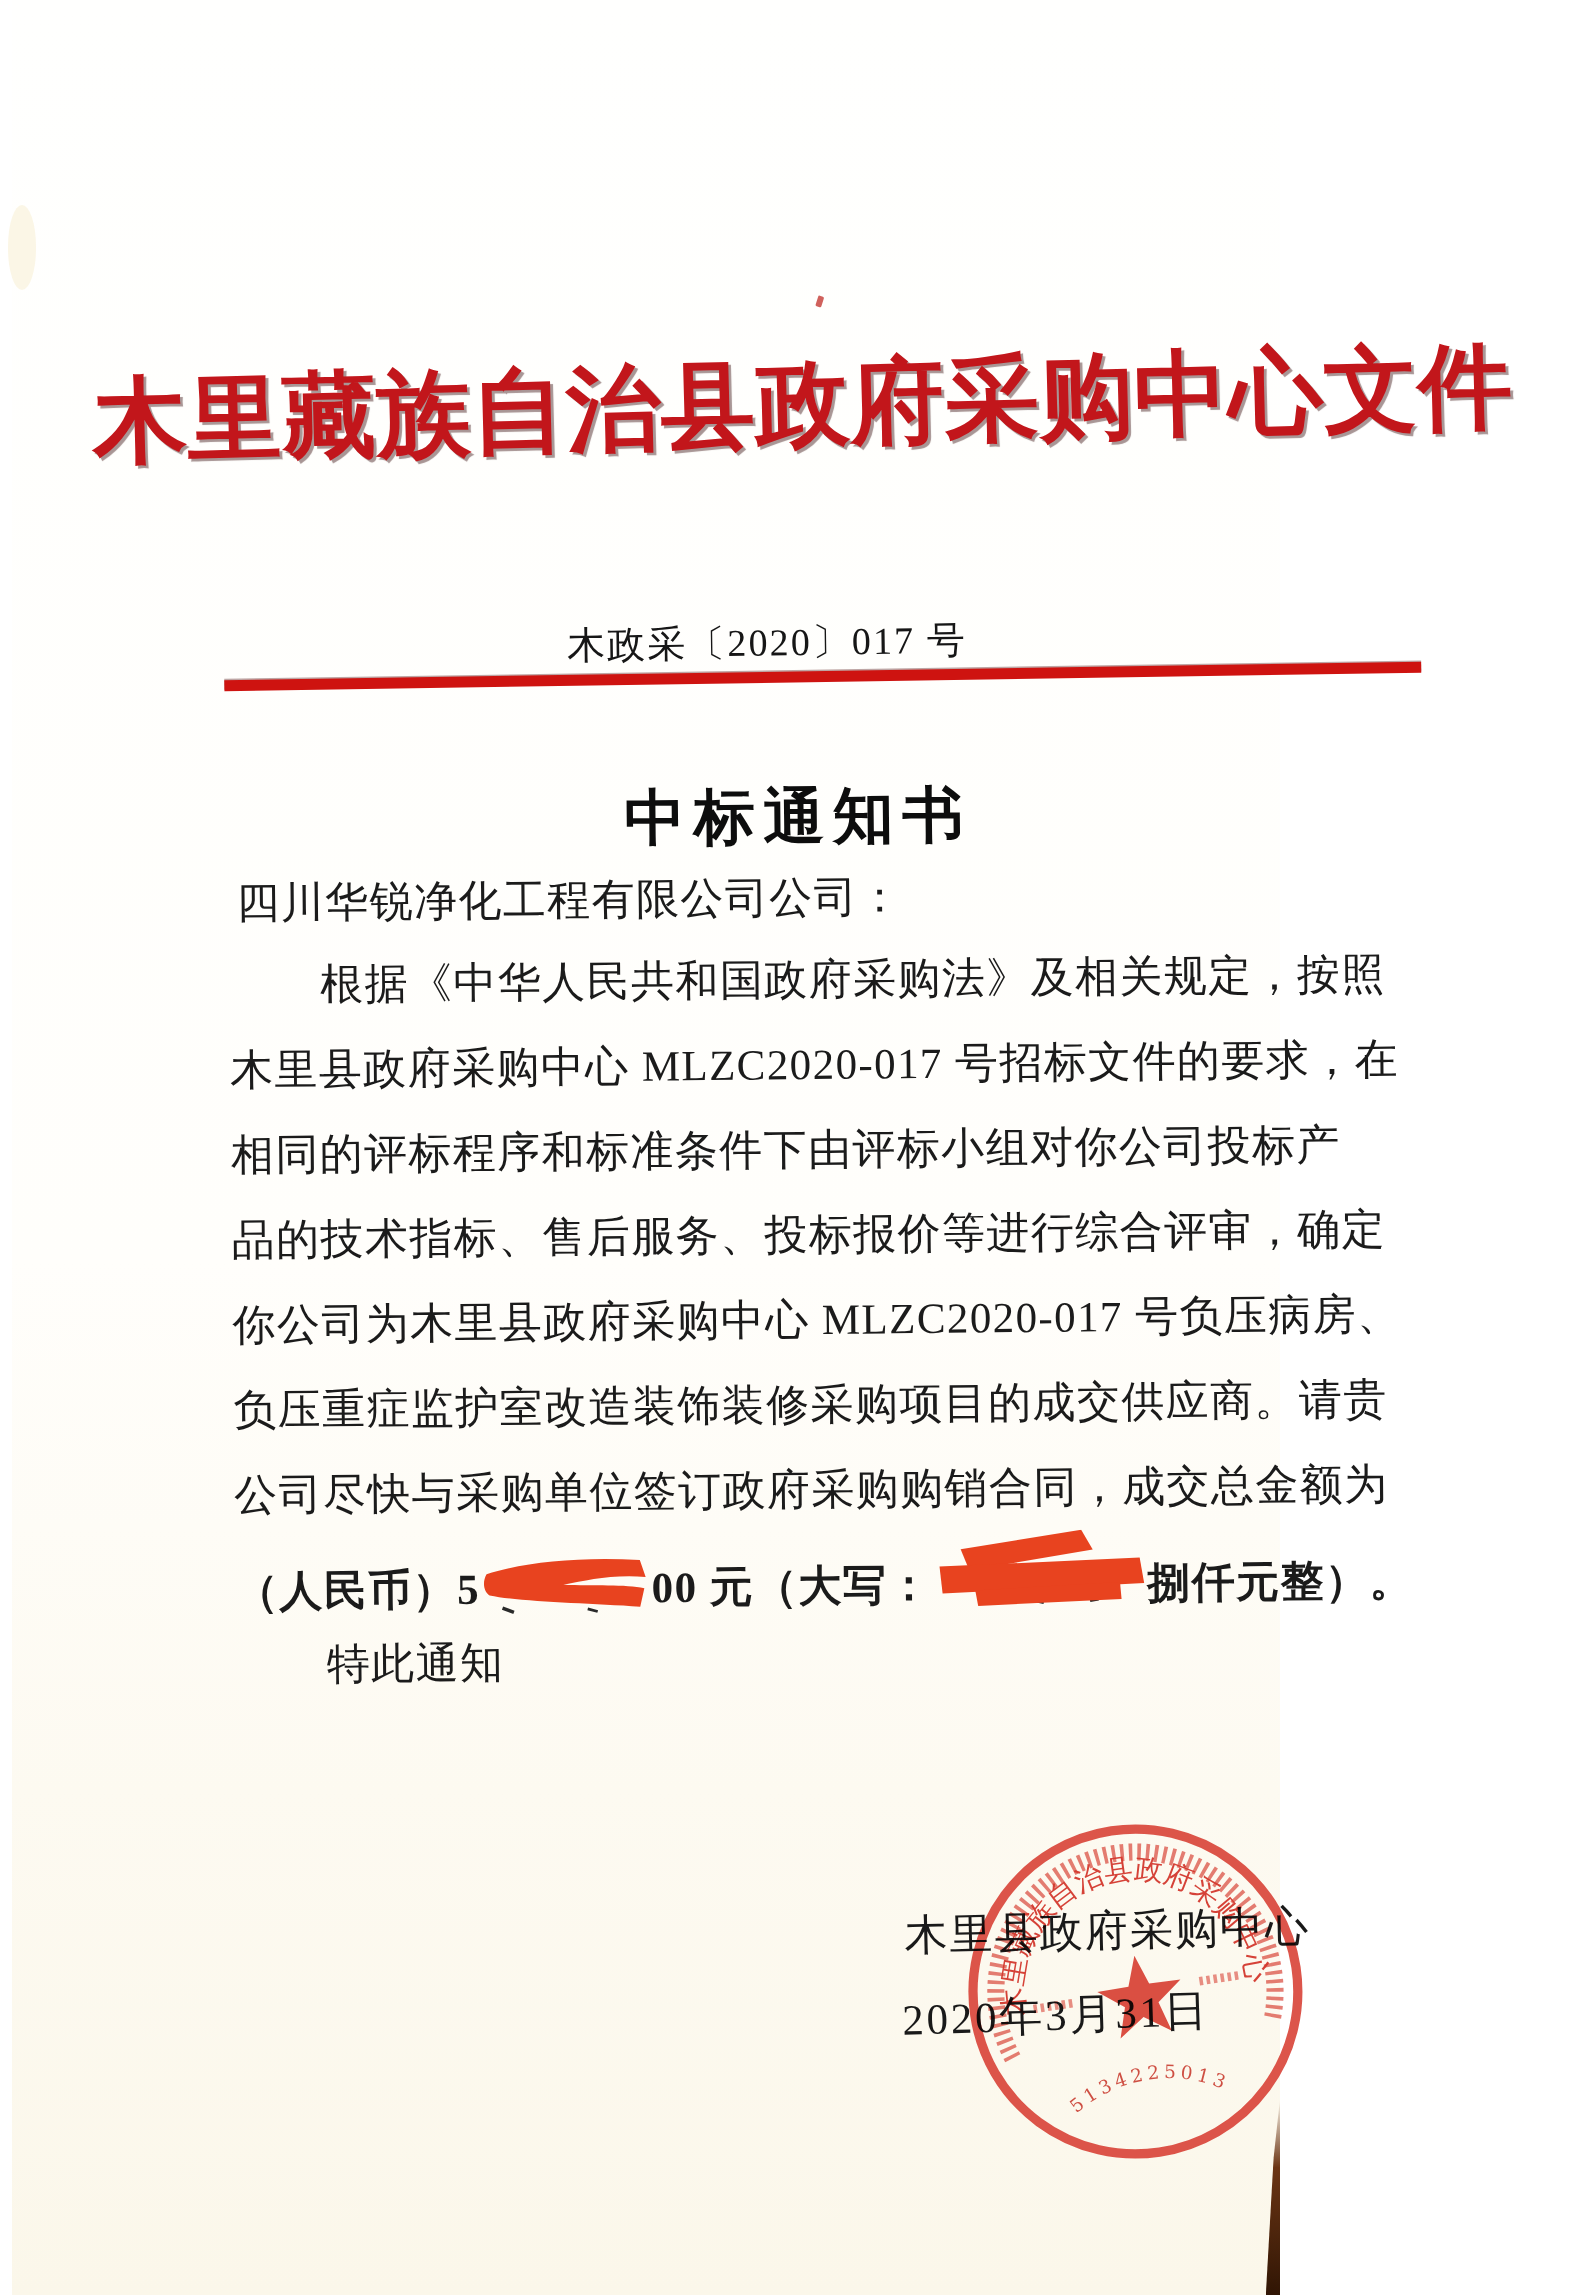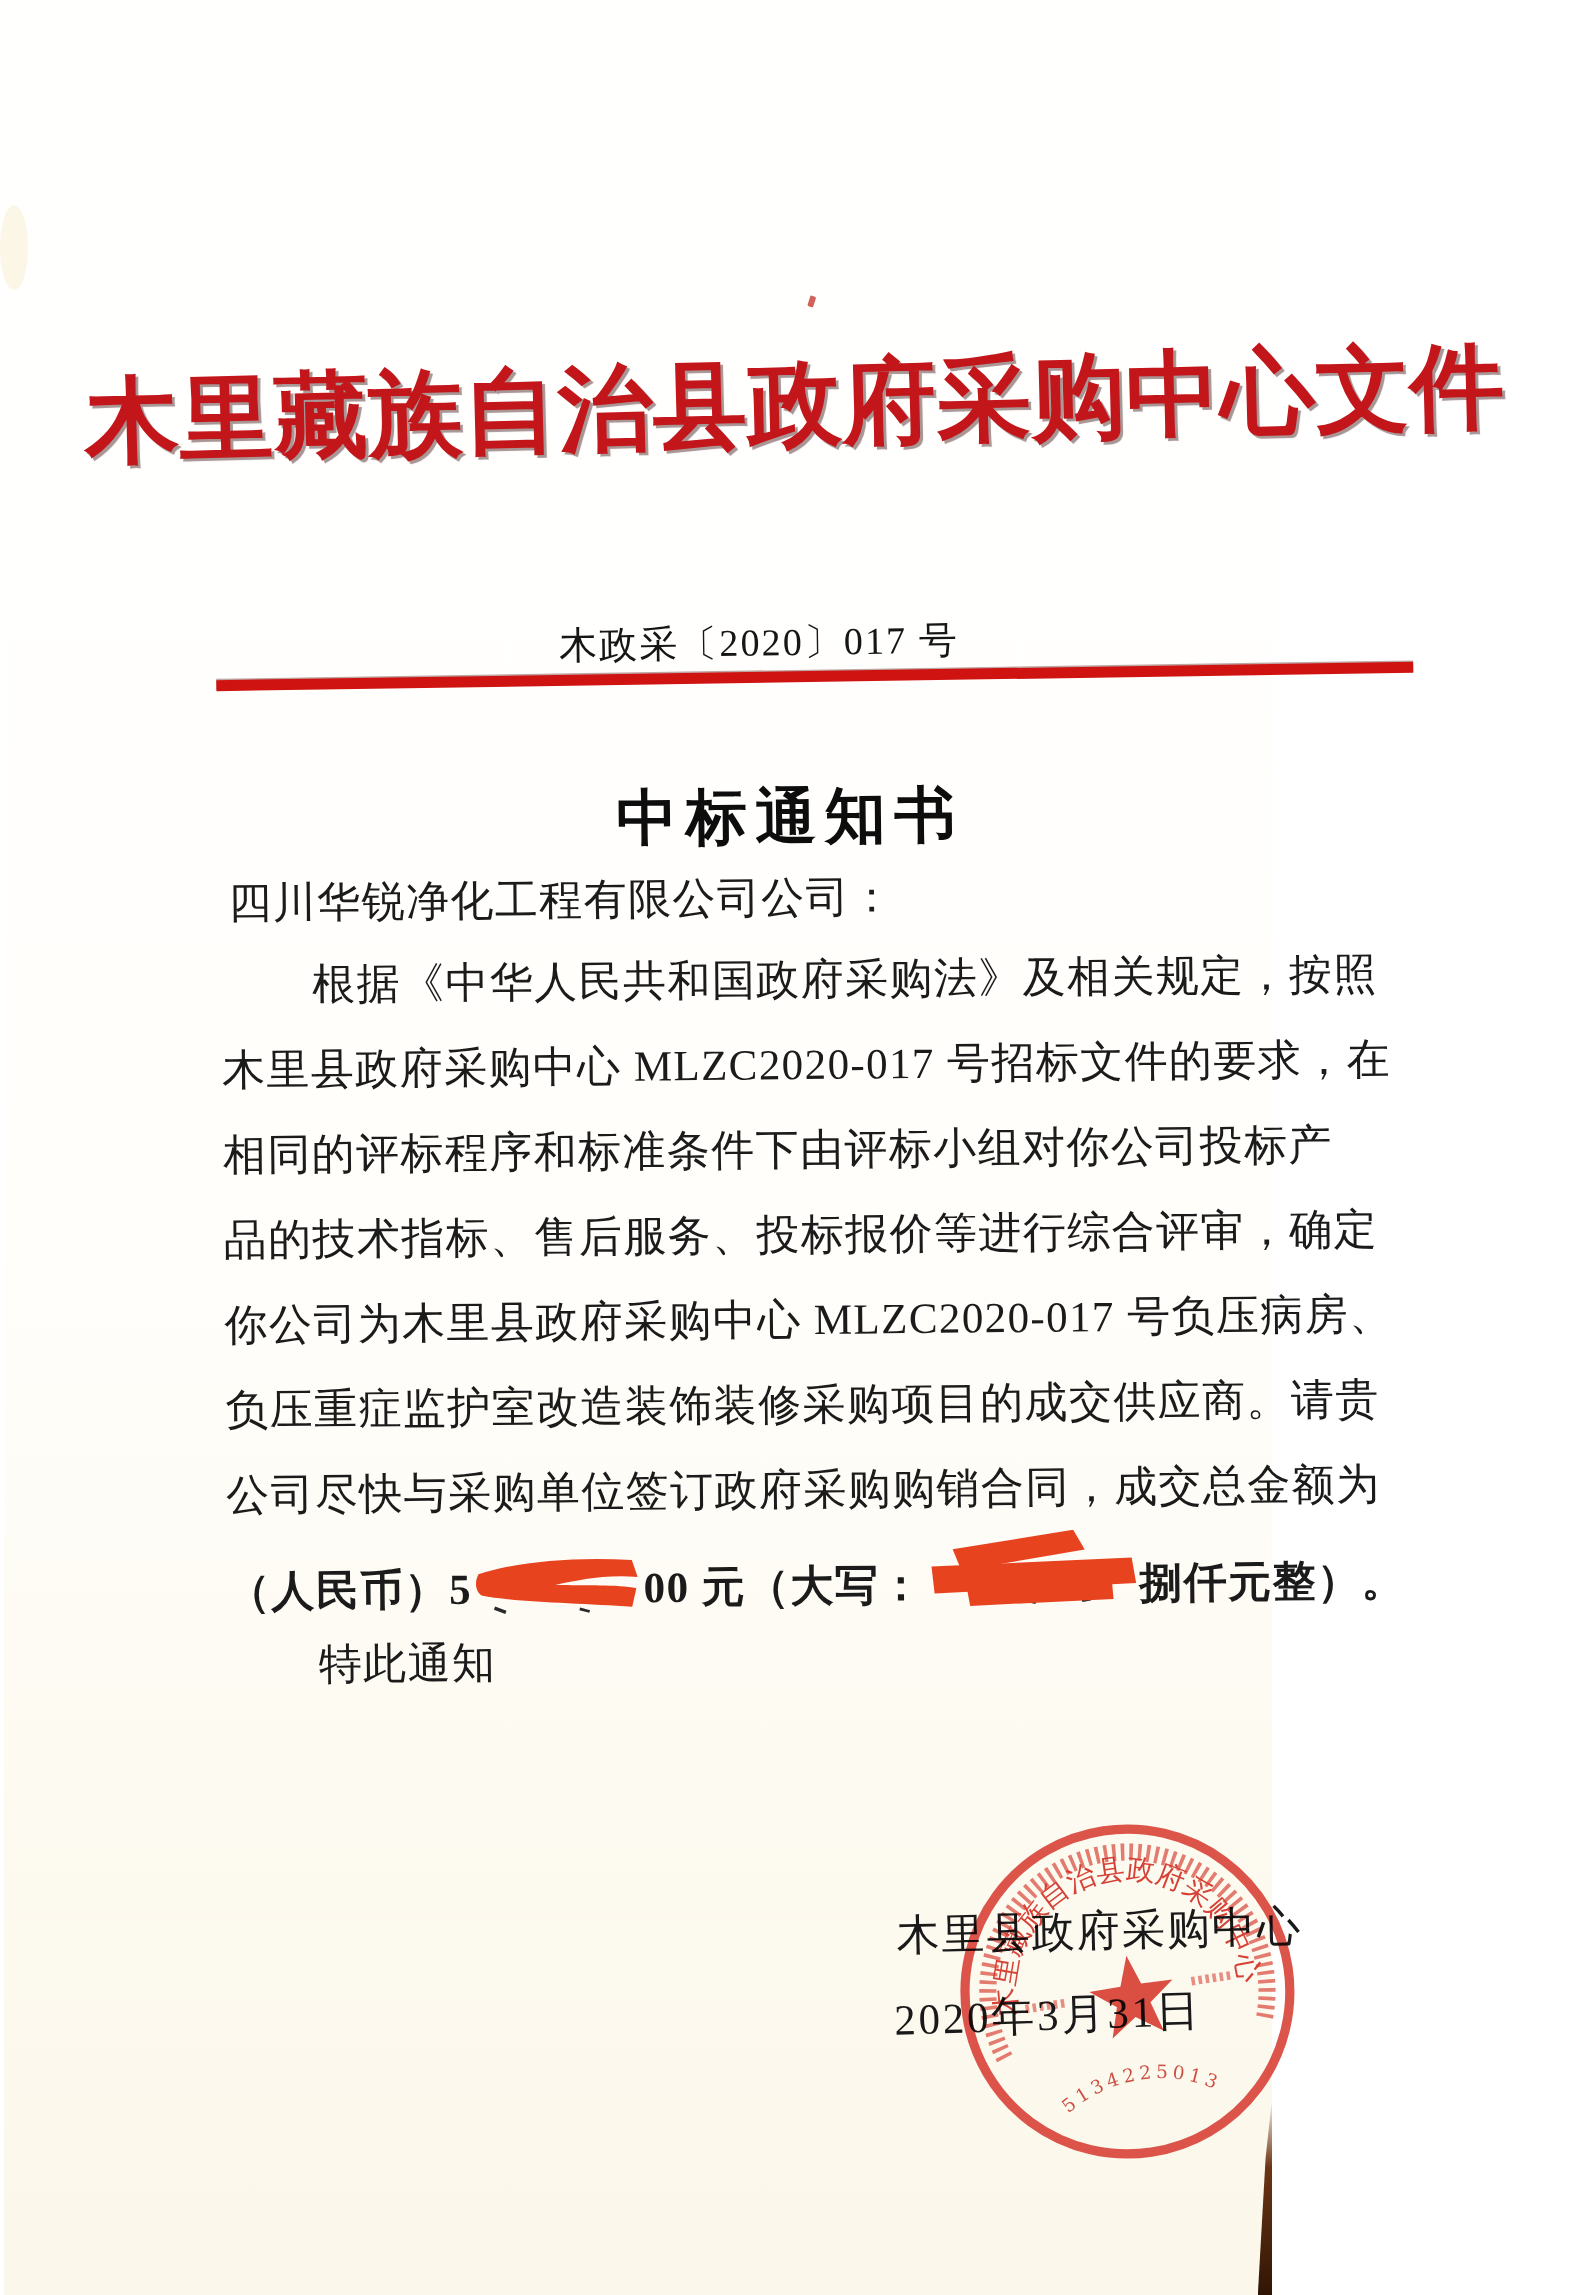--- a/index.html
+++ b/index.html
@@ -2,21 +2,21 @@
 <html style="font-size:11.4px"><head>
 <meta charset="utf-8">
 <style>
   html,body{margin:0;padding:0;}
   body{
     width:1594px;height:2295px;
     font-family:"Liberation Serif","DejaVu Serif",serif;
     background:#ffffff;overflow:hidden;position:relative;
   }
   .page{
-    position:absolute;left:4px;top:0;width:1268px;height:2295px;
+    position:absolute;left:12px;top:0;width:1268px;height:2295px;
     background:linear-gradient(180deg,#fffffe 0%,#fffefb 55%,#fdfaf1 78%,#fbf7ea 100%);
   }
   .corner-blob{
     position:absolute;left:-4.3px;top:205px;width:28.5px;height:85px;
     background:#faf4e0;border-radius:50%;opacity:.8;
   }
   .photo-edge{
     position:absolute;right:0;top:2099px;width:14.2px;height:196px;
     background:linear-gradient(180deg,rgba(107,52,19,0) 0%,#6b3413 35%,#47220b 75%,#301504 100%);
     clip-path:polygon(100% 0,100% 100%,0 100%,55% 30%);

